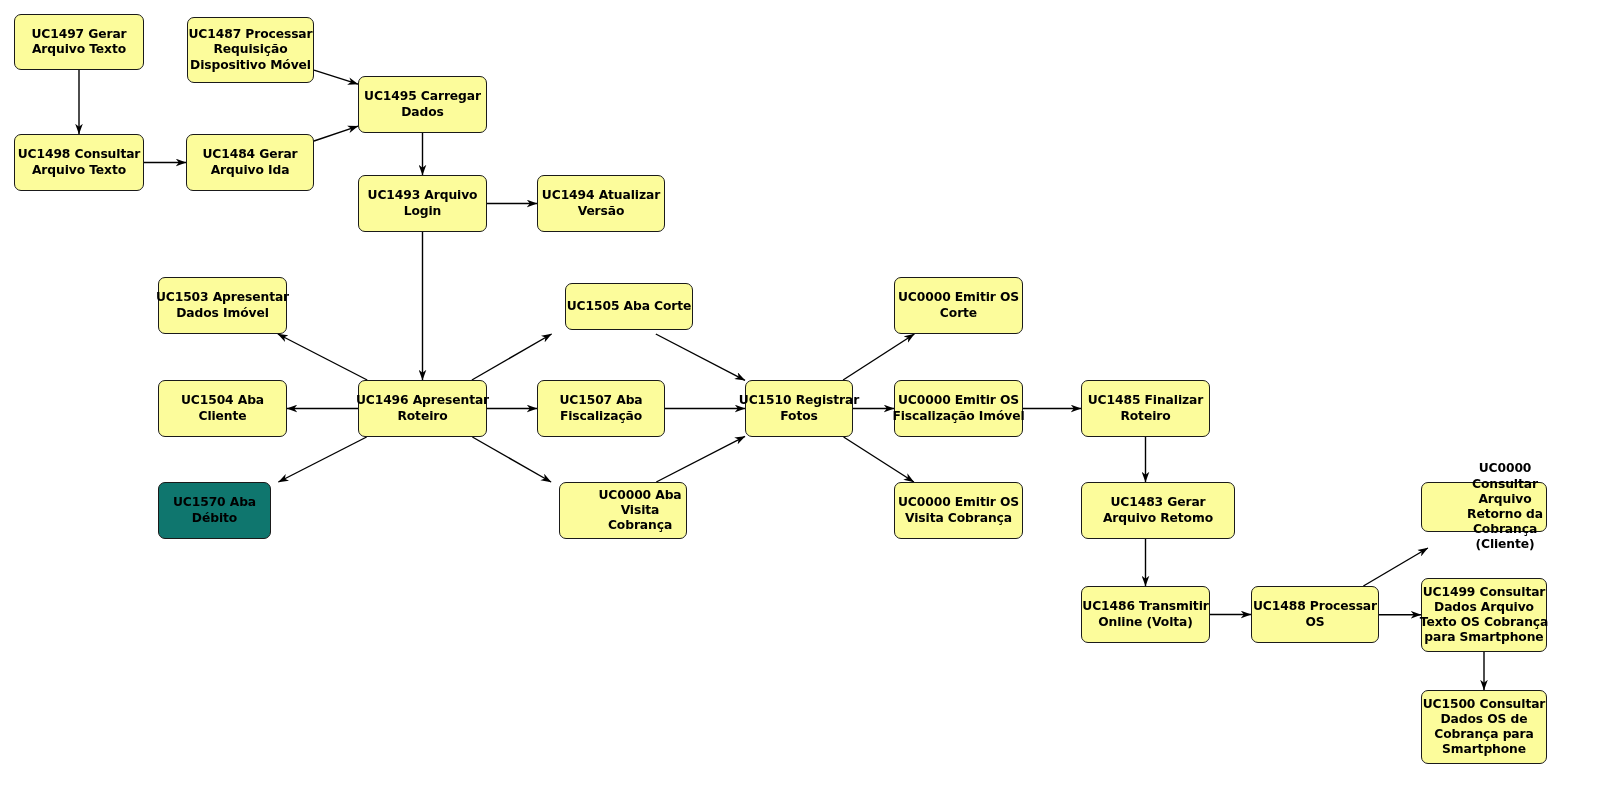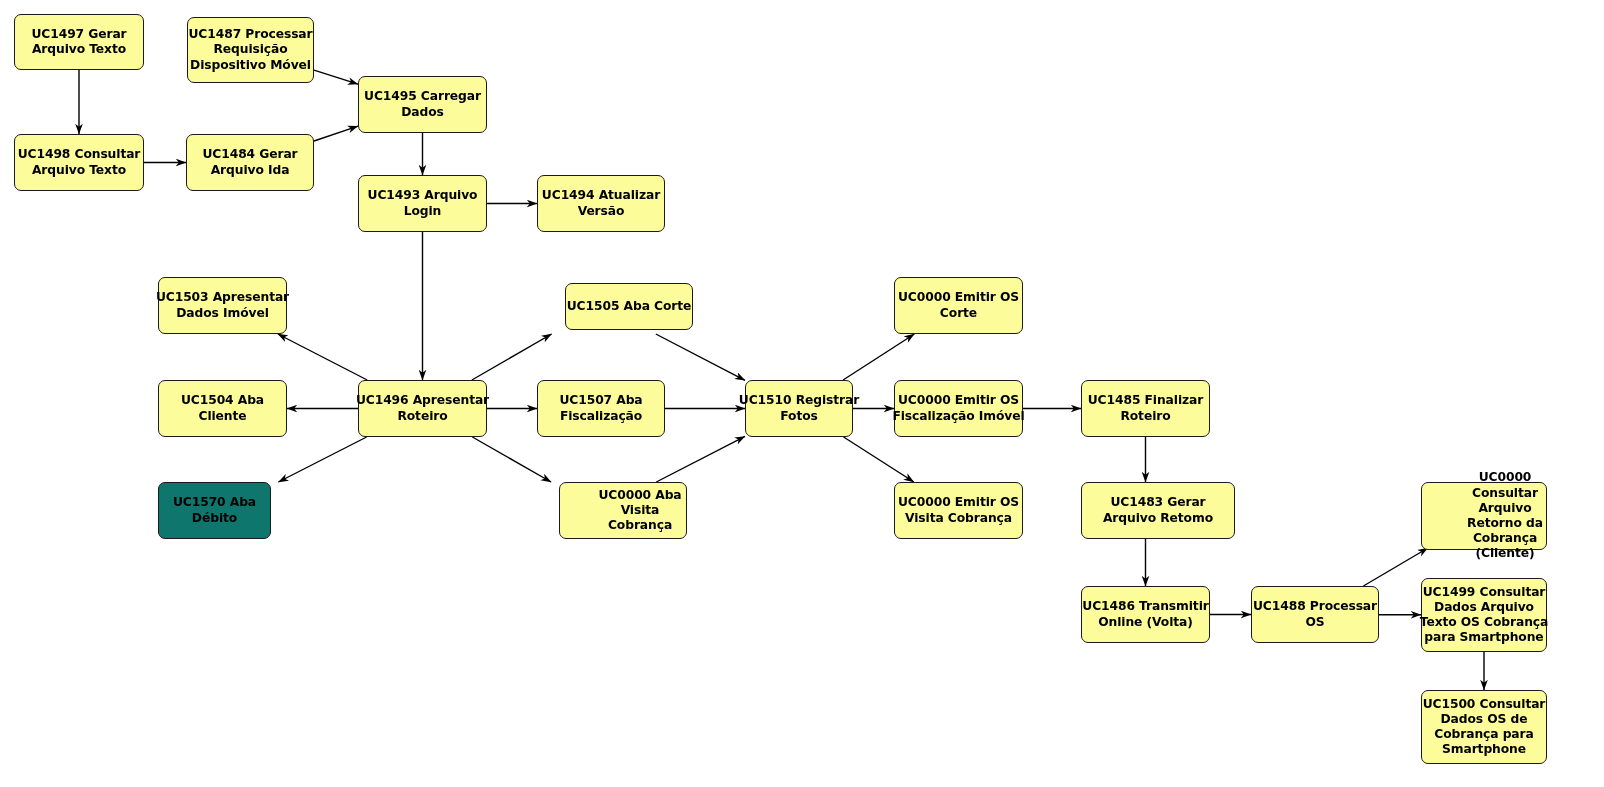--- a/index.html
+++ b/index.html
@@ -169,21 +169,21 @@
 Cobrança</span>
       </div>
       <div class="uc-node" style="left: 894px; top: 482px; width: 129px; height: 57px; background: rgb(252, 252, 155); border-color: rgb(26, 26, 26);">
         <span class="uc-label">UC0000 Emitir OS
 Visita Cobrança</span>
       </div>
       <div class="uc-node" style="left: 1081px; top: 482px; width: 154px; height: 57px; background: rgb(252, 252, 155); border-color: rgb(26, 26, 26);">
         <span class="uc-label">UC1483 Gerar
 Arquivo Retomo</span>
       </div>
-      <div class="uc-node" style="left: 1421px; top: 482px; width: 126px; height: 68px; background: rgb(252, 252, 155); border-color: rgb(26, 26, 26); padding-left: 42px;">
+      <div class="uc-node" style="left: 1421px; top: 482px; width: 126px; height: 50px; background: rgb(252, 252, 155); border-color: rgb(26, 26, 26); padding-left: 42px;">
         <span class="uc-label">UC0000 Consultar
 Arquivo Retorno da
 Cobrança (Cliente)</span>
       </div>
       <div class="uc-node" style="left: 1081px; top: 586px; width: 129px; height: 57px; background: rgb(252, 252, 155); border-color: rgb(26, 26, 26);">
         <span class="uc-label">UC1486 Transmitir
 Online (Volta)</span>
       </div>
       <div class="uc-node" style="left: 1251px; top: 586px; width: 128px; height: 57px; background: rgb(252, 252, 155); border-color: rgb(26, 26, 26);">
         <span class="uc-label">UC1488 Processar

